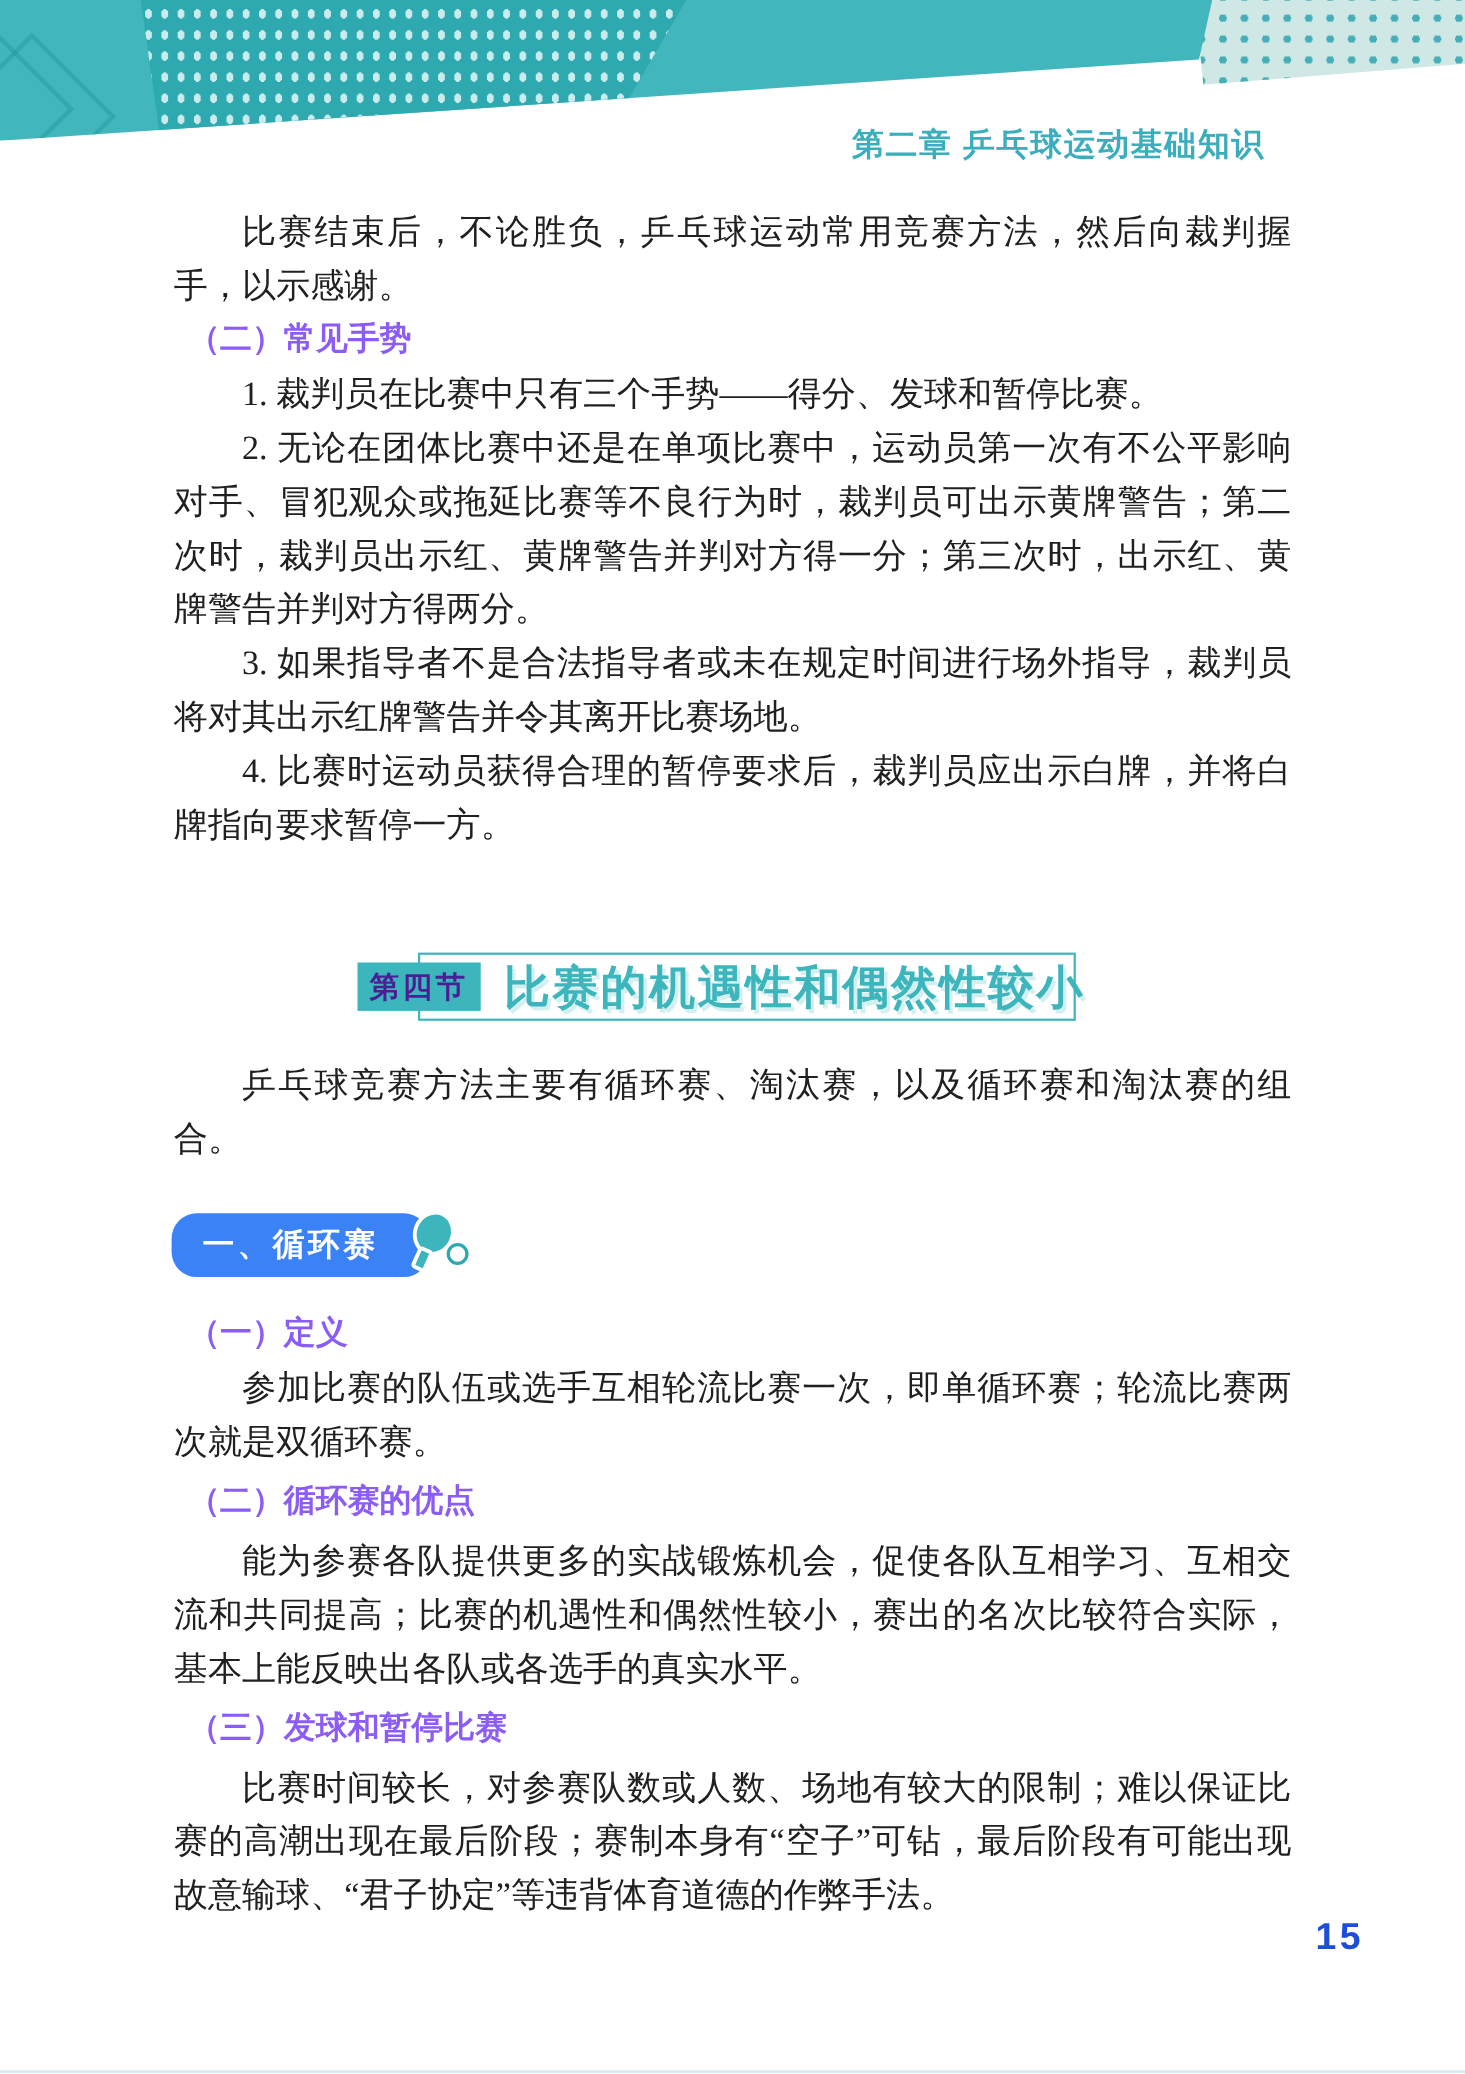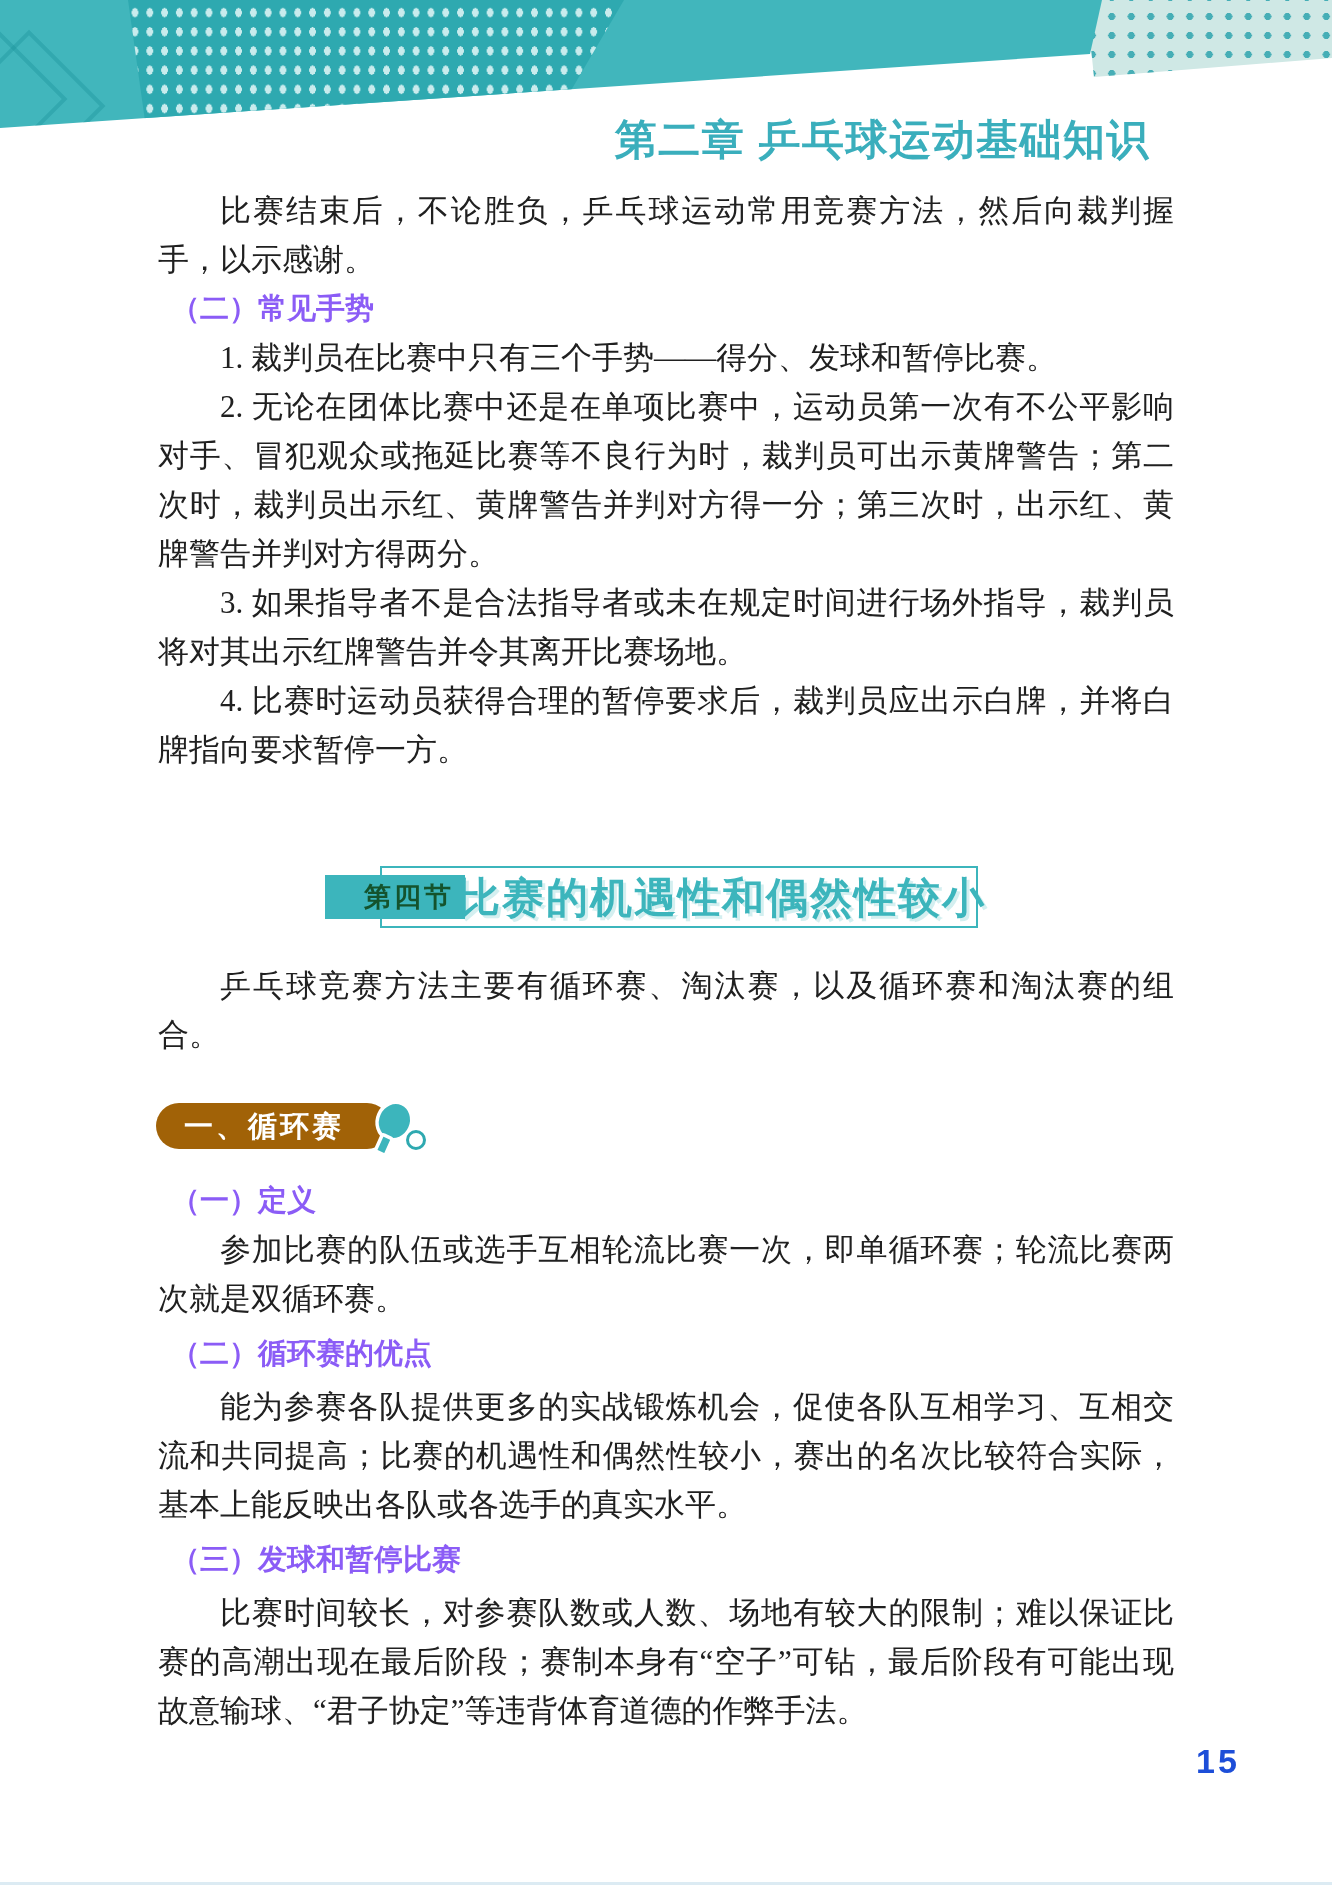--- a/index.html
+++ b/index.html
@@ -34,21 +34,21 @@
   }
   .chevron{
     position:absolute;border:4px solid rgba(28,148,156,0.40);
     transform:rotate(45deg);background:transparent;
   }
   .chevron.c1{left:-75px;top:40px;width:110px;height:110px;}
   .chevron.c2{left:-25px;top:52px;width:100px;height:100px;}
   .chapter-title{
     position:absolute;top:112px;right:182px;
     font-family:"Liberation Sans","DejaVu Sans",sans-serif;
-    font-weight:bold;font-size:42px;letter-spacing:1.5px;
+    font-weight:bold;font-size:29px;letter-spacing:1.5px;
     color:#3aaebc;z-index:3;white-space:nowrap;
   }
   
   .content{
     position:absolute;top:186px;left:158px;width:1016px;
     font-size:31px;line-height:49px;color:#202020;
     text-align:justify;
   }
   .content p{margin:0;text-indent:2em;}
   .sub-heading{
@@ -61,34 +61,34 @@
   
   .section-banner{
     position:relative;box-sizing:border-box;
     margin:92px 0 0 222px;width:598px;height:62px;
     border:2px solid #3cb5bc;
     display:flex;align-items:center;
     font-family:"Liberation Sans","DejaVu Sans",sans-serif;
   }
   .section-label{
     position:absolute;left:-57px;top:50%;transform:translateY(-50%);
-    width:112px;height:44px;background:#3cb5bc;color:#14532d;
+    width:112px;height:44px;background:#3cb5bc;color:#4c1d95;
     display:flex;align-items:center;justify-content:center;
-    font-size:27px;font-weight:bold;letter-spacing:3px;padding-left:28px;
+    font-size:27px;font-weight:bold;letter-spacing:3px;
   }
   .section-title{
     margin-left:76px;font-size:42px;font-weight:bold;letter-spacing:2px;
     color:#3cb5bc;white-space:nowrap;
     text-shadow:3px 3px 0 rgba(60,181,188,0.22);
   }
   .intro{margin-top:33px !important;}
   
   .pill{
     position:relative;margin-top:44px;margin-left:-2px;
-    width:234px;height:46px;background:#a16207;border-radius:23px;
+    width:234px;height:58px;background:#3b82f6;border-radius:23px;
     display:flex;align-items:center;
     font-family:"Liberation Sans","DejaVu Sans",sans-serif;
     color:#ffffff;font-size:29px;font-weight:bold;letter-spacing:3px;
   }
   .pill-text{padding-left:28px;white-space:nowrap;text-indent:0;}
   .paddle{position:absolute;left:198px;top:-7px;}
   .after-pill{margin-top:27px;}
   
   .page-number{
     position:absolute;top:1742px;left:1196px;

